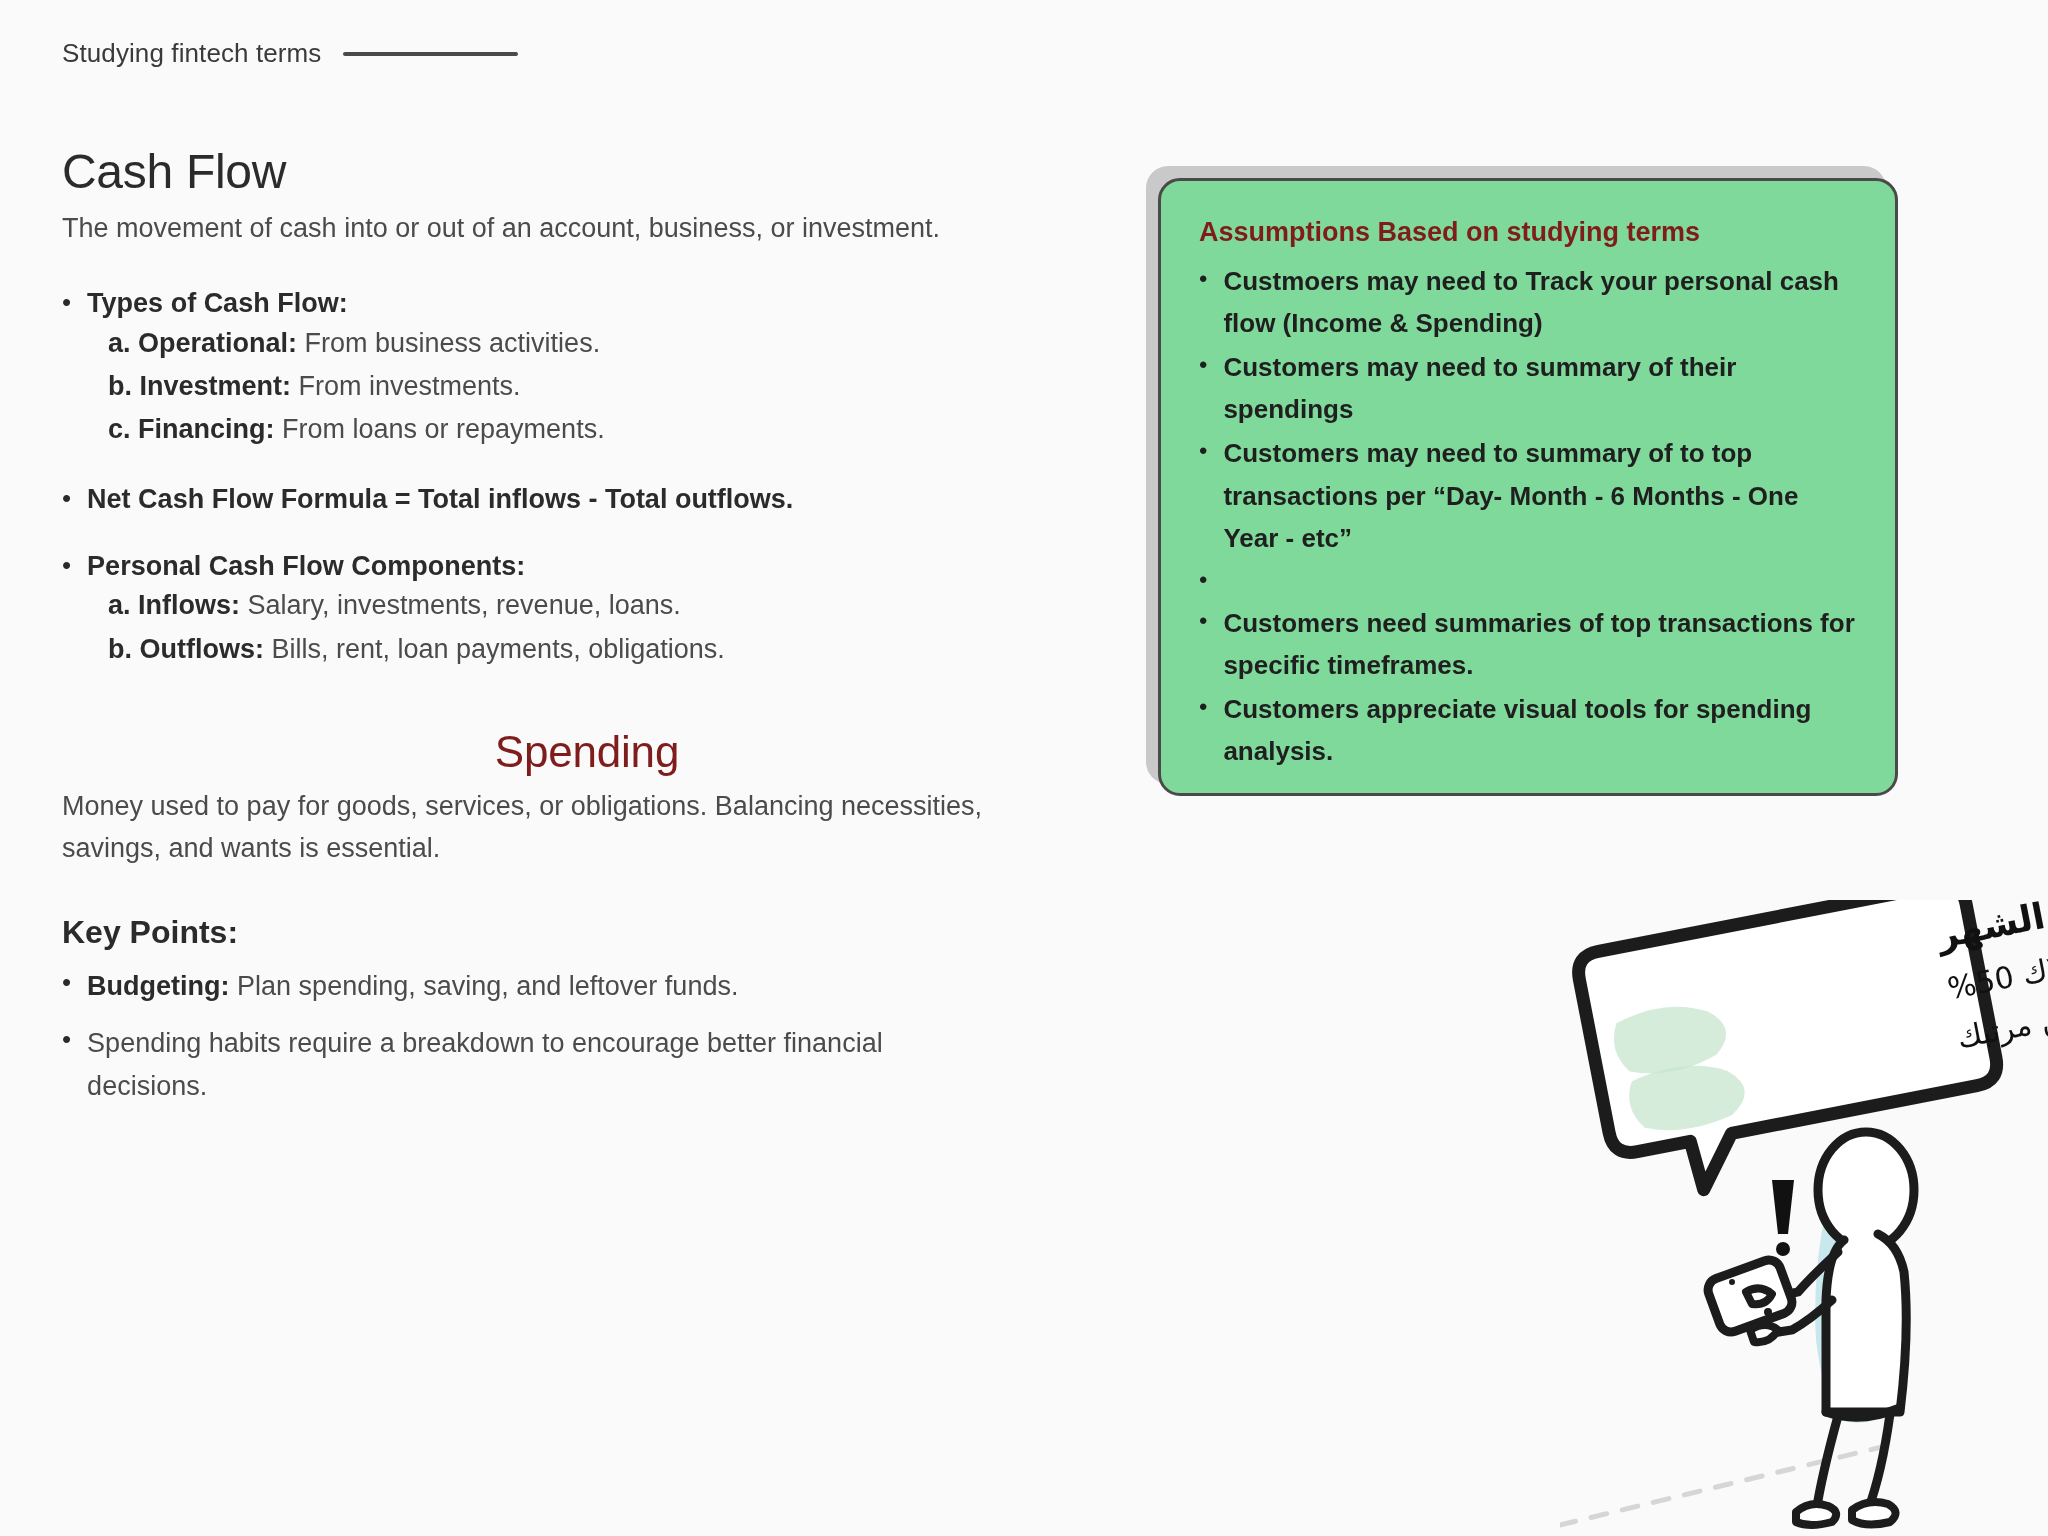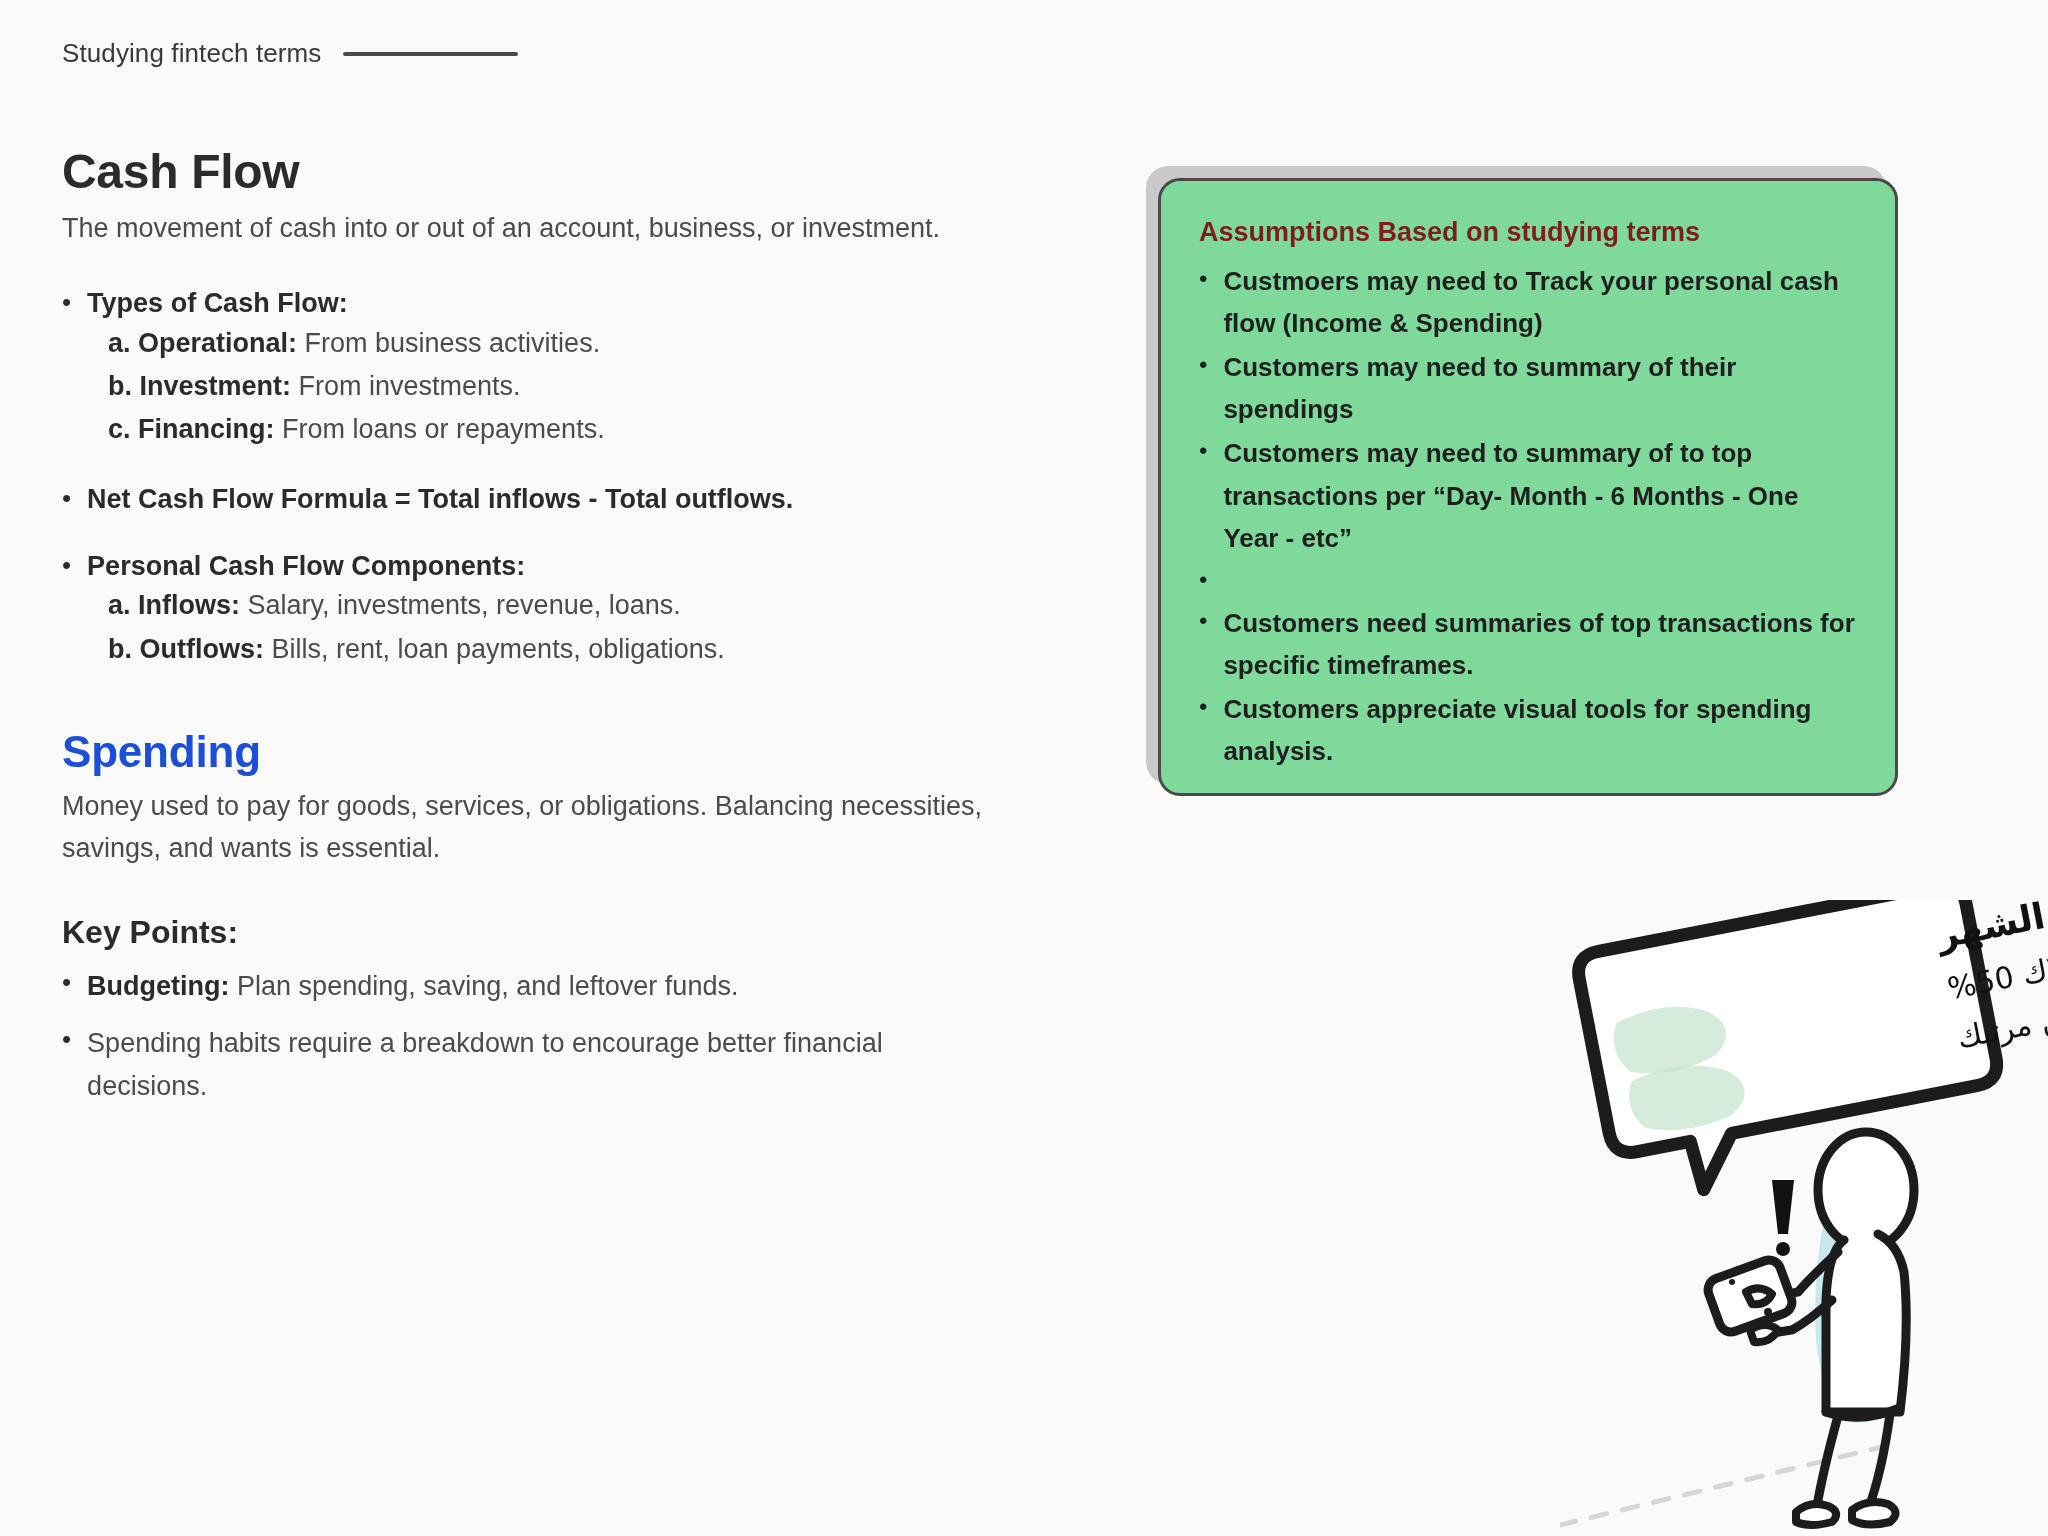--- a/index.html
+++ b/index.html
@@ -44,21 +44,21 @@
   
   .left-col {
     position: absolute;
     left: 62px;
     top: 146px;
     width: 1050px;
   }
 
   h1.section-title {
     font-size: 48px;
-    font-weight: 700;
+    font-weight: 400;
     color: #2b2b2b;
     letter-spacing: -.3px;
     line-height: 1.1;
   }
 
   .lede {
     margin-top: 8px;
     font-size: 27px;
     line-height: 1.58;
     color: #4b4b4b;
@@ -98,23 +98,24 @@
   }
   .sublist li b {
     color: #2b2b2b;
     font-weight: 700;
   }
 
   .spacer-lg { height: 56px; }
 
   h2.section-title2 {
     font-size: 44px;
-    font-weight: 700;
-    color: #1d4ed8;
+    font-weight: 400;
+    color: #7f1d1d;
     letter-spacing: -.2px;
+    text-align: center;
   }
 
   h3.sub-head {
     margin-top: 44px;
     font-size: 32px;
     font-weight: 700;
     color: #2b2b2b;
   }
 
   .keylist { margin-top: 14px; }

